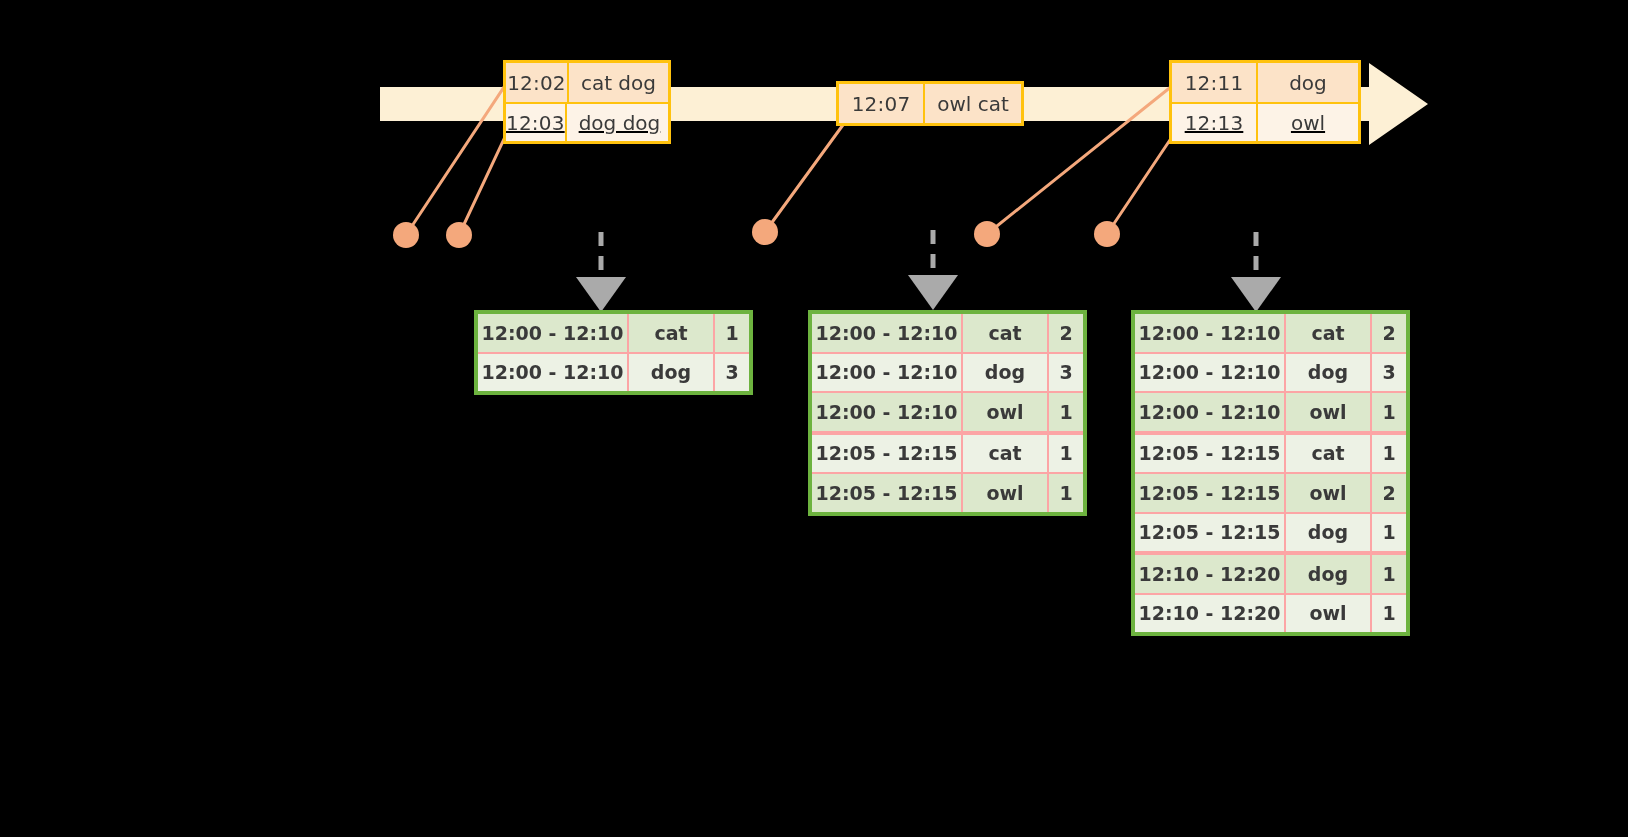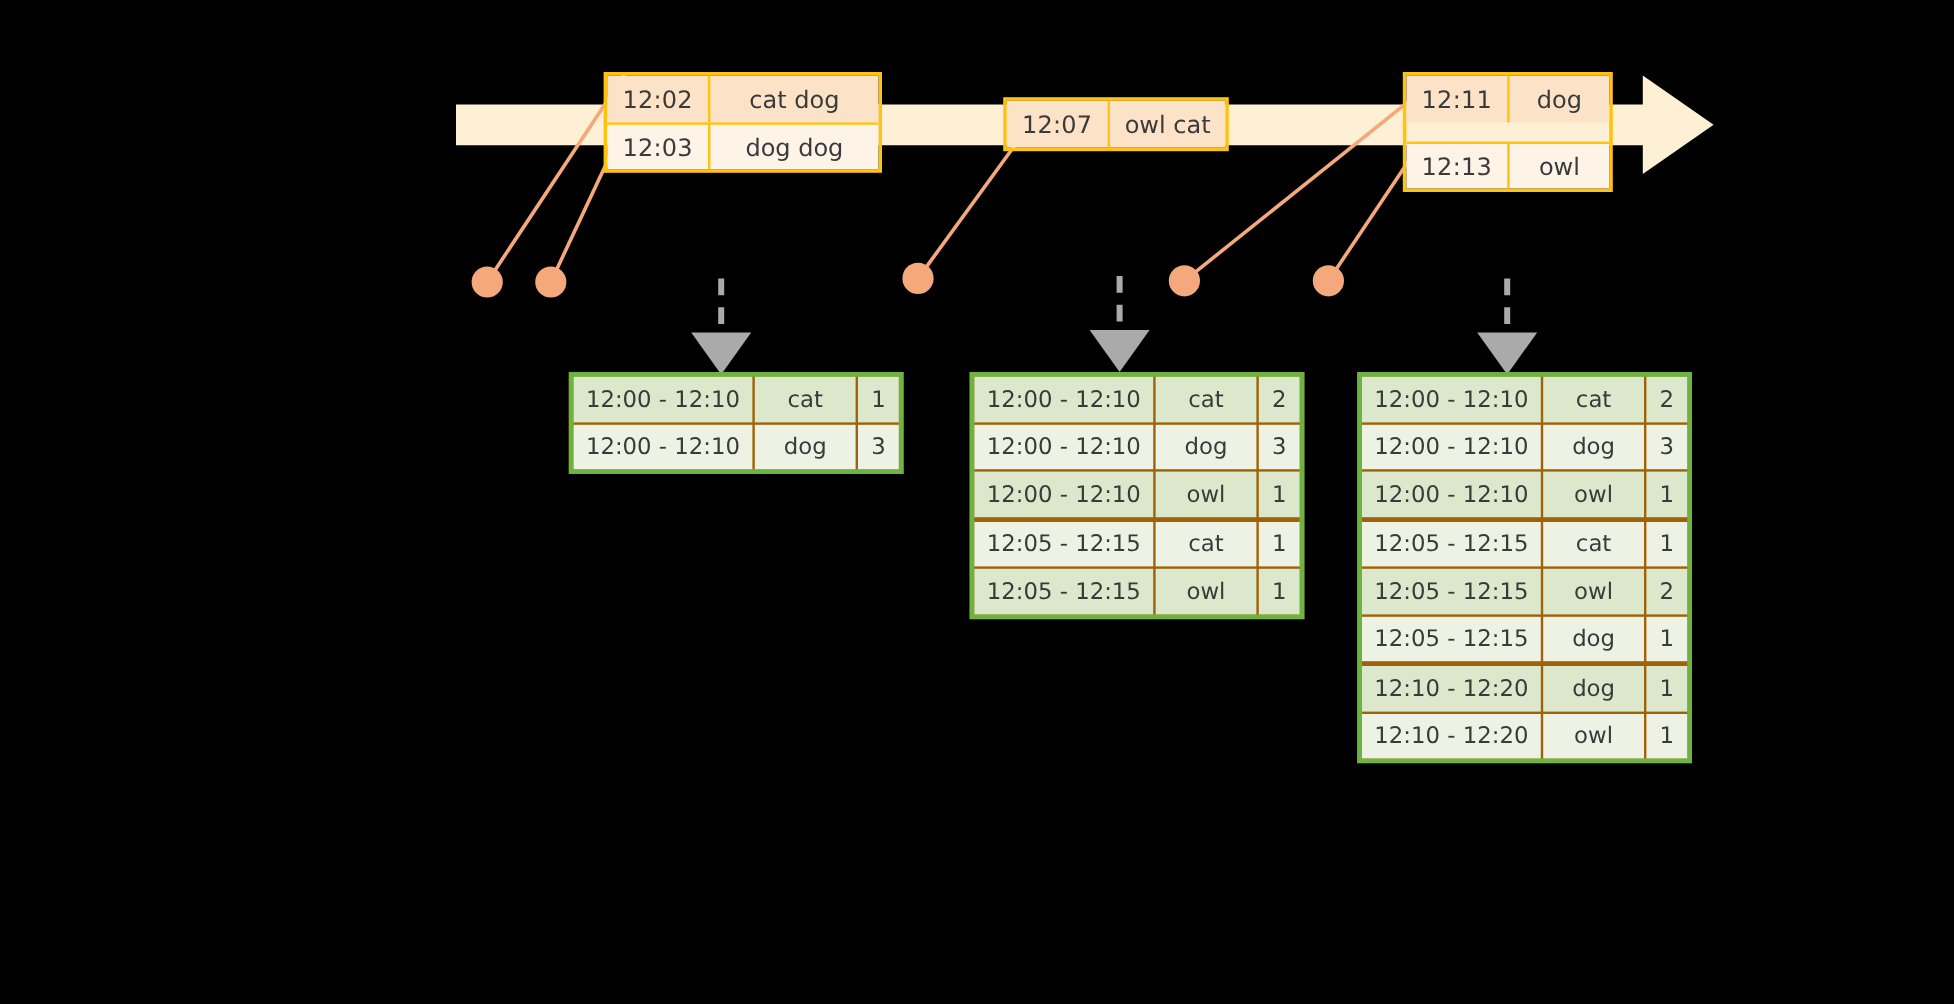--- a/index.html
+++ b/index.html
@@ -39,20 +39,21 @@
     z-index: 4;
   }
   .evt-row {
     display: flex;
     flex-direction: row;
     height: 39px;
     box-sizing: border-box;
   }
   .evt-row + .evt-row {
     border-top: 2px solid #FFC20E;
+    text-decoration: underline;
   }
   .evt-row.shade-a { background: #FCE3C8; }
   .evt-row.shade-b { background: #FDF3E7; }
   .evt-time {
     width: 86px;
     box-sizing: border-box;
     border-right: 2px solid #FFC20E;
     display: flex;
     align-items: center;
     justify-content: center;
@@ -69,24 +70,25 @@
     color: #3a3a3a;
     padding: 0 12px;
     white-space: nowrap;
   }
 
   
   .res-table {
     position: absolute;
     border: 4px solid #6DB33F;
     box-sizing: border-box;
-    background: #a16207;
+    background: #fca5a5;
     display: flex;
     flex-direction: column;
     z-index: 3;
+    font-weight: bold;
   }
   .res-row {
     display: flex;
     flex-direction: row;
     height: 37.5px;
     box-sizing: border-box;
   }
   .res-row + .res-row { margin-top: 2px; }
   .res-row.group-end { margin-bottom: 2px; }
   .res-cell {
@@ -136,39 +138,39 @@
         <path d="M0,1 L0,11 L7,6 Z" fill="#AAAAAA"></path>
       </marker>
     </defs>
     <g stroke="#AAAAAA" stroke-width="5" stroke-dasharray="14 10" fill="none">
       <line x1="601" y1="232" x2="601" y2="292" marker-end="url(#dashhead)"></line>
       <line x1="933" y1="230" x2="933" y2="290" marker-end="url(#dashhead)"></line>
       <line x1="1256" y1="232" x2="1256" y2="292" marker-end="url(#dashhead)"></line>
     </g>
   </svg>
 
-  <div class="evt-box" style="left:503px; top:60px; width:232px;">
+  <div class="evt-box" style="left:503px; top:60px; width:168px;">
     <div class="evt-row shade-a">
       <div class="evt-time">12:02</div>
       <div class="evt-words">cat dog</div>
     </div>
     <div class="evt-row shade-b">
       <div class="evt-time">12:03</div>
       <div class="evt-words">dog dog</div>
     </div>
   </div>
 
   <div class="evt-box" style="left:836px; top:81px; width:188px;">
     <div class="evt-row shade-a">
       <div class="evt-time">12:07</div>
       <div class="evt-words">owl cat</div>
     </div>
   </div>
 
-  <div class="evt-box" style="left:1169px; top:60px; width:175px;gap:16px;">
+  <div class="evt-box" style="left:1169px; top:60px; width:192px;">
     <div class="evt-row shade-a">
       <div class="evt-time">12:11</div>
       <div class="evt-words">dog</div>
     </div>
     <div class="evt-row shade-b">
       <div class="evt-time">12:13</div>
       <div class="evt-words">owl</div>
     </div>
   </div>
 

